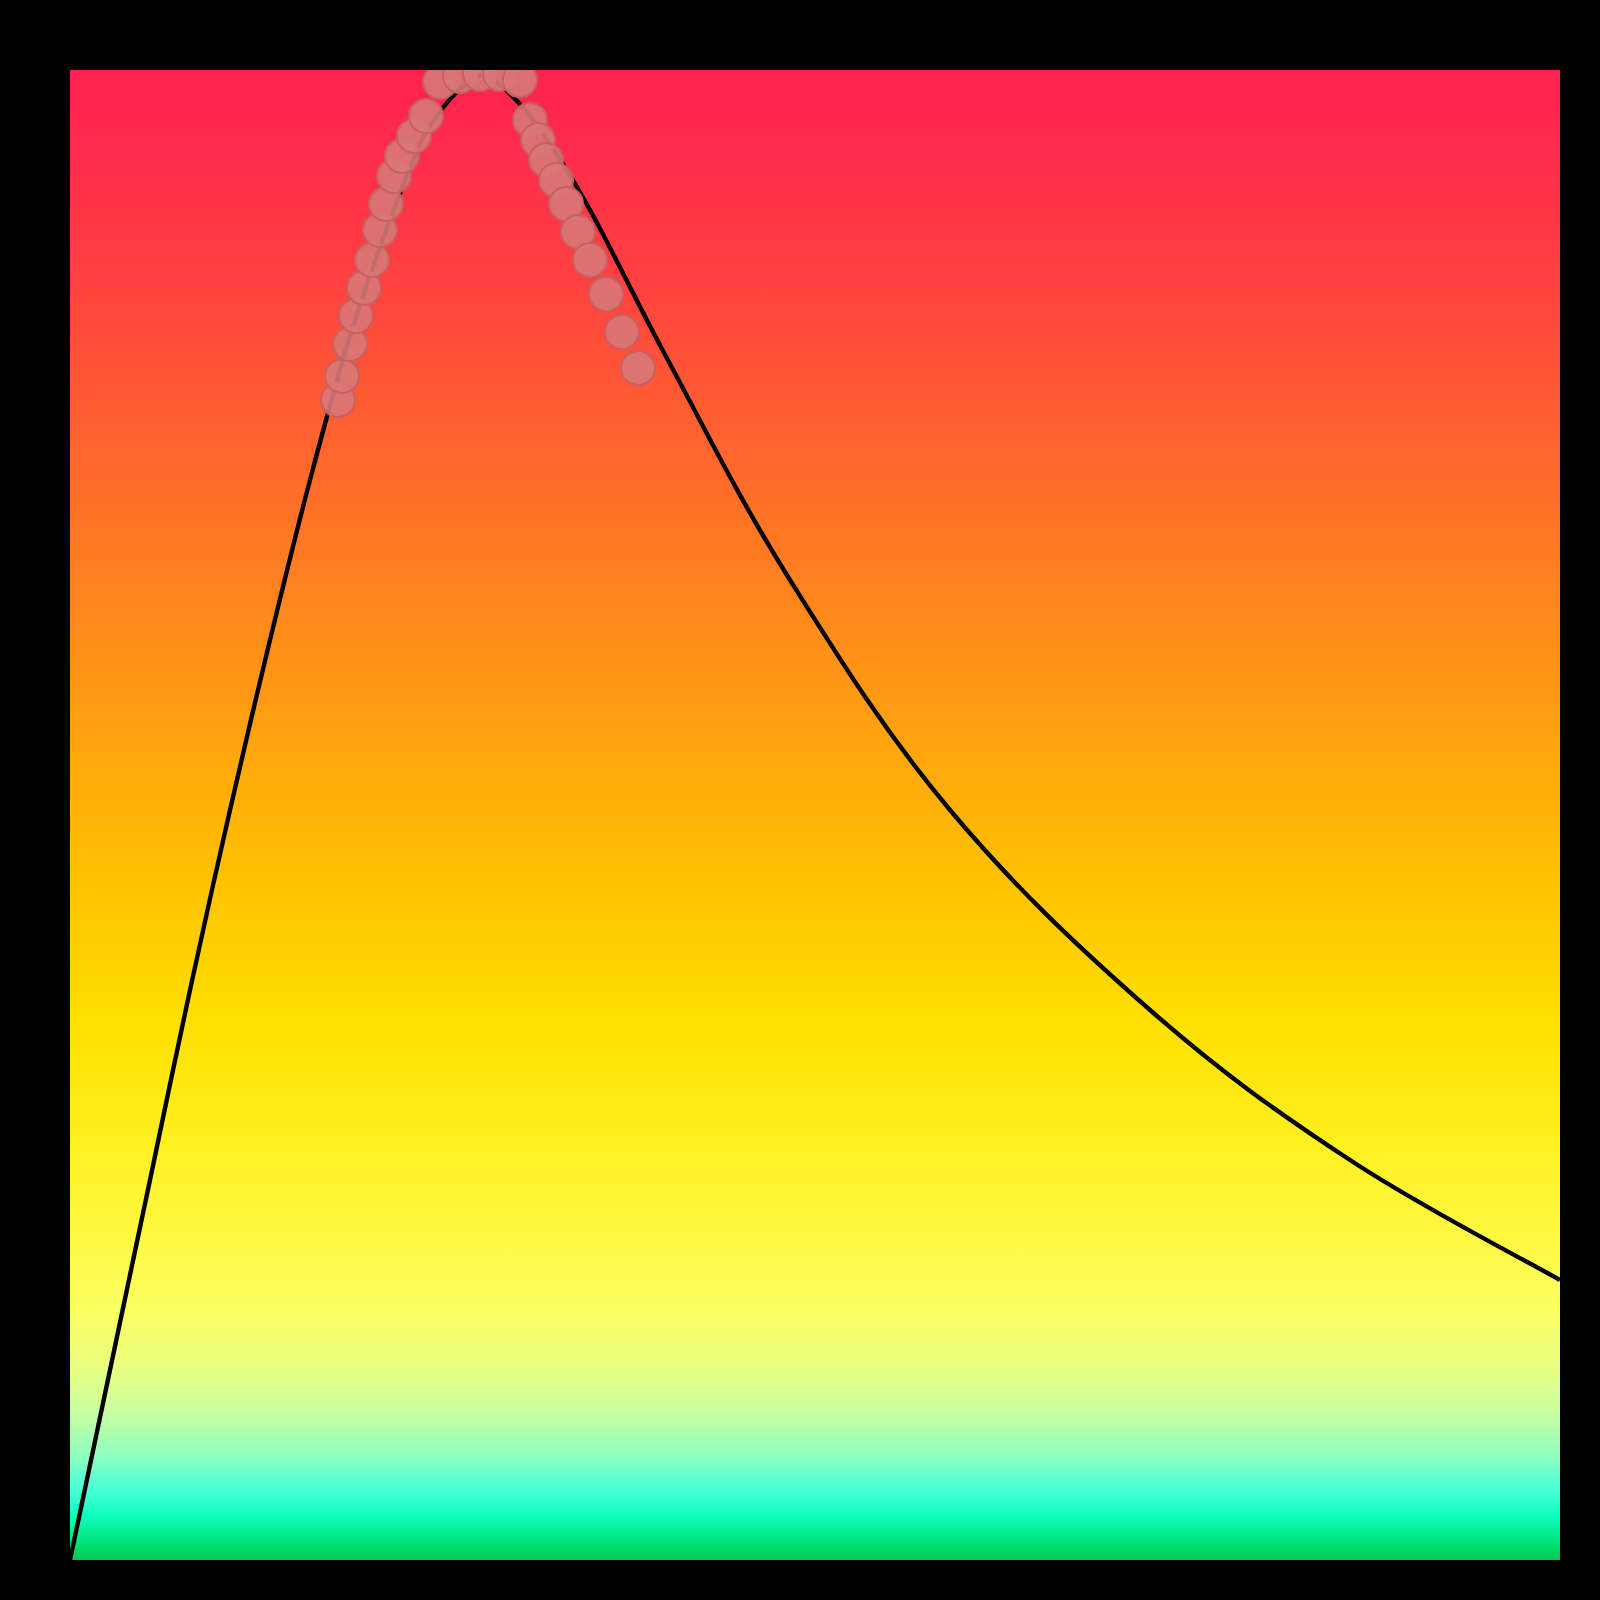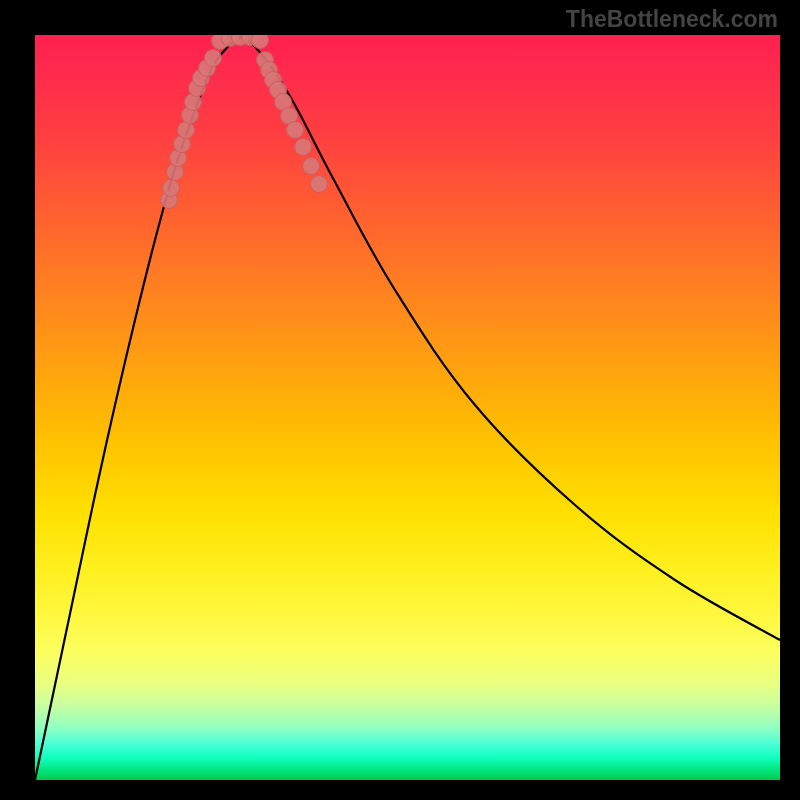--- a/index.html
+++ b/index.html
@@ -94,14 +94,13 @@
           <circle cx="276" cy="131" r="8.5" fill="#d87878" stroke="#c86060" stroke-width="1" fill-opacity="0.9"></circle>
           <circle cx="284" cy="149" r="8.5" fill="#d87878" stroke="#c86060" stroke-width="1" fill-opacity="0.9"></circle>
           <circle cx="185" cy="6" r="8.5" fill="#d87878" stroke="#c86060" stroke-width="1" fill-opacity="0.9"></circle>
           <circle cx="195" cy="3" r="8.5" fill="#d87878" stroke="#c86060" stroke-width="1" fill-opacity="0.9"></circle>
           <circle cx="205" cy="2" r="8.5" fill="#d87878" stroke="#c86060" stroke-width="1" fill-opacity="0.9"></circle>
           <circle cx="215" cy="2" r="8.5" fill="#d87878" stroke="#c86060" stroke-width="1" fill-opacity="0.9"></circle>
           <circle cx="225" cy="5" r="8.5" fill="#d87878" stroke="#c86060" stroke-width="1" fill-opacity="0.9"></circle>
         </g>
     </svg>
   </div>
-  <div class="watermark">TheBottleneck.com</div>
 </div>
 
 </body></html>

